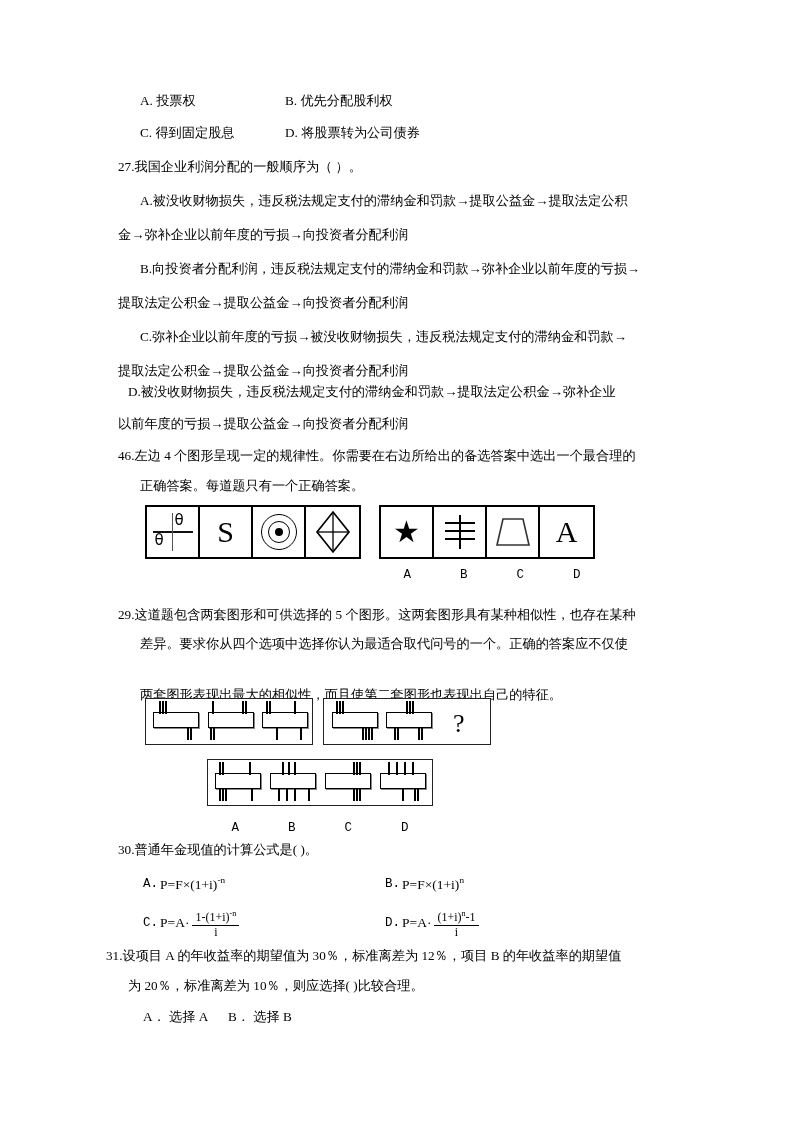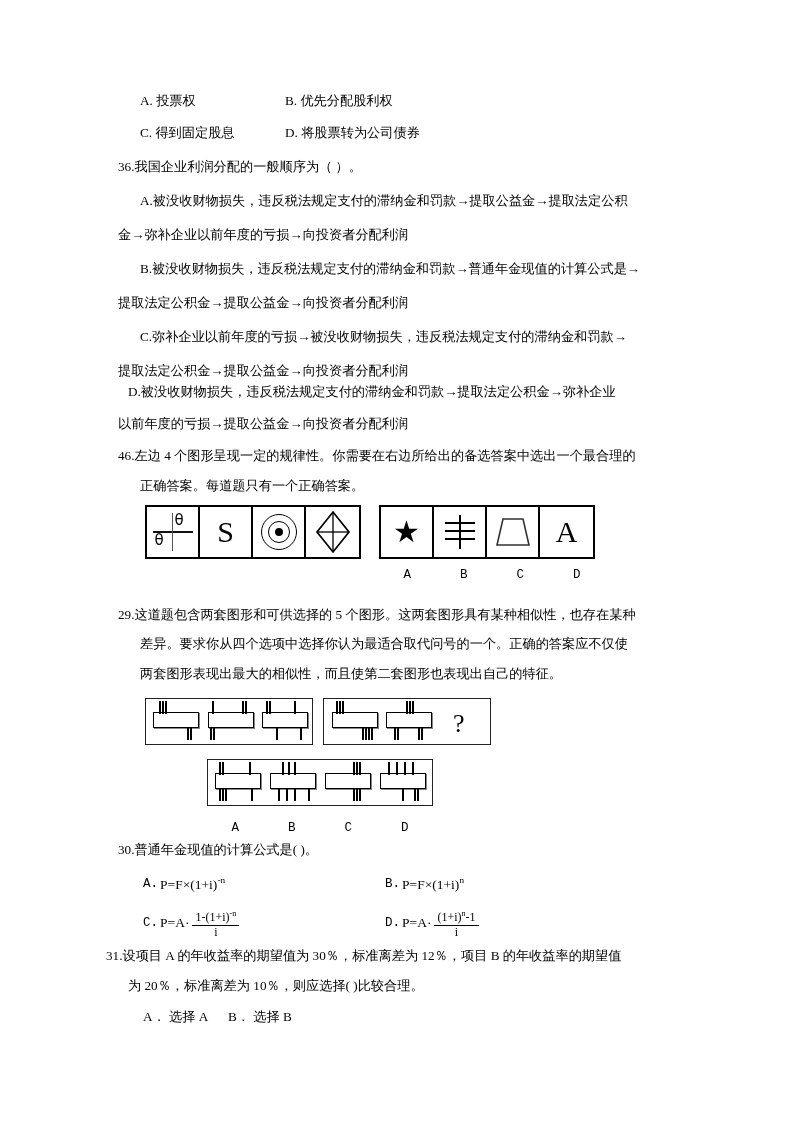--- a/index.html
+++ b/index.html
@@ -201,32 +201,32 @@
   <div class="opt" style="left:140px; top:124px;">
     <span>C.</span>
     <span>得到固定股息</span>
   </div>
   <div class="opt" style="left:285px; top:124px;">
     <span>D.</span>
     <span>将股票转为公司债券</span>
   </div>
 
   <div class="qline" style="left:118px; top:158px;">
-    <span>36.</span><span>我国企业利润分配的一般顺序为（      ）。</span>
+    <span>27.</span><span>我国企业利润分配的一般顺序为（      ）。</span>
   </div>
 
   <div class="qline" style="left:140px; top:192px;">
     <span>A.</span><span>被没收财物损失，违反税法规定支付的滞纳金和罚款→提取公益金→提取法定公积</span>
   </div>
   <div class="qline" style="left:118px; top:226px;">
     <span>金→弥补企业以前年度的亏损→向投资者分配利润</span>
   </div>
 
   <div class="qline" style="left:140px; top:260px;">
-    <span>B.</span><span>被没收财物损失，违反税法规定支付的滞纳金和罚款→普通年金现值的计算公式是→</span>
+    <span>B.</span><span>向投资者分配利润，违反税法规定支付的滞纳金和罚款→弥补企业以前年度的亏损→</span>
   </div>
   <div class="qline" style="left:118px; top:294px;">
     <span>提取法定公积金→提取公益金→向投资者分配利润</span>
   </div>
 
   <div class="qline" style="left:140px; top:328px;">
     <span>C.</span><span>弥补企业以前年度的亏损→被没收财物损失，违反税法规定支付的滞纳金和罚款→</span>
   </div>
   <div class="qline" style="left:118px; top:362px;">
     <span>提取法定公积金→提取公益金→向投资者分配利润</span>
@@ -304,21 +304,21 @@
     <span style="width:56.5px;">C</span>
     <span style="width:56.5px;">D</span>
   </div>
 
   <div class="qline" style="left:118px; top:606px;">
     <span>29.</span><span>这道题包含两套图形和可供选择的 5 个图形。这两套图形具有某种相似性，也存在某种</span>
   </div>
   <div class="qline" style="left:140px; top:635px;">
     <span>差异。要求你从四个选项中选择你认为最适合取代问号的一个。正确的答案应不仅使</span>
   </div>
-  <div class="qline" style="left:140px; top:665px;">
+  <div class="qline" style="left:140px; top:686px;">
     <span>两套图形表现出最大的相似性，而且使第二套图形也表现出自己的特征。</span>
   </div>
 
   <div class="grp-box" style="left:145px; top:698px; width:168px; height:47px;">
     <div class="glyph-slot" style="left:1px; width:57px;">
       <div class="widget">
         <div class="body"></div>
         <div class="pin up" style="left:12px;"></div>
         <div class="pin up" style="left:15px;"></div>
         <div class="pin up" style="left:18px;"></div>

